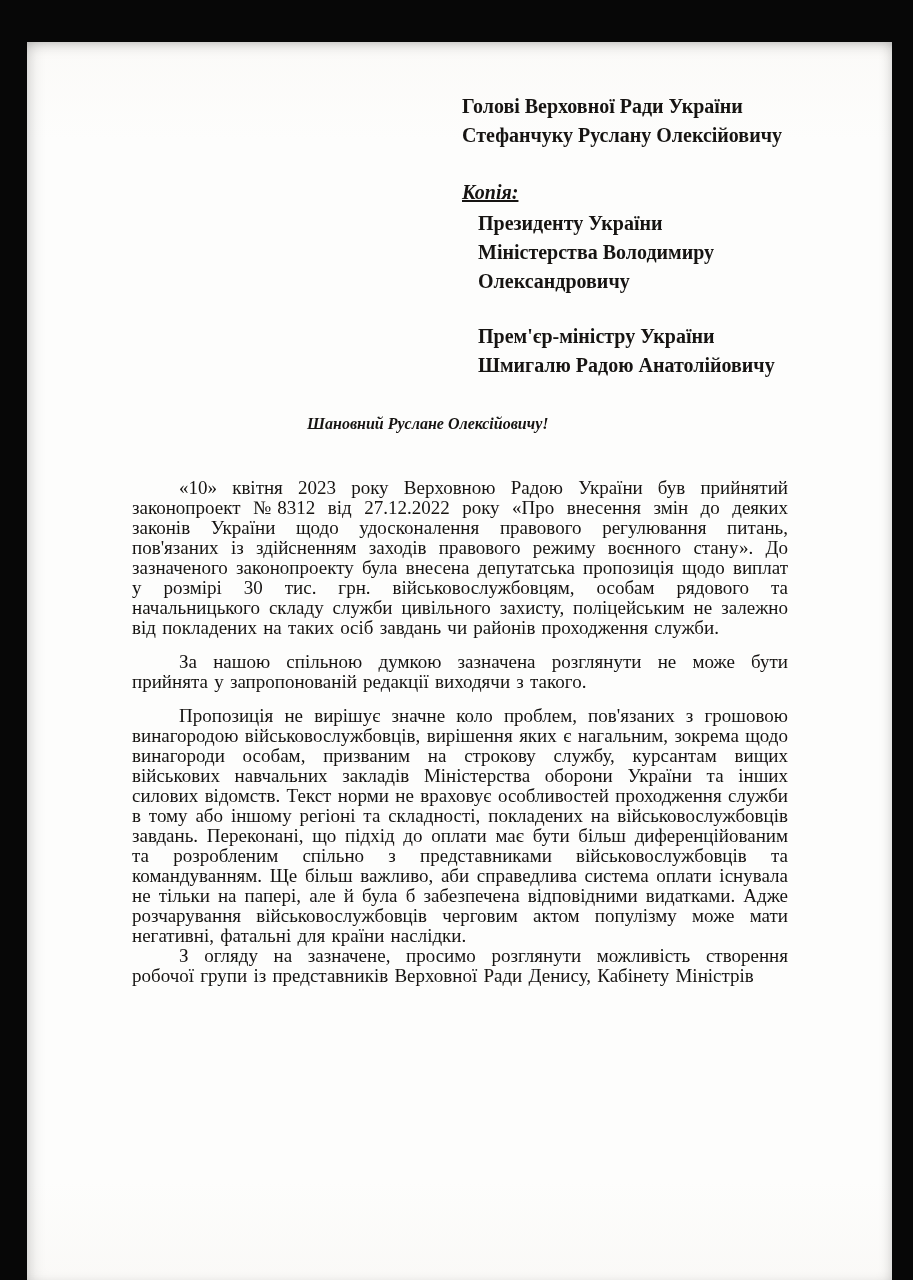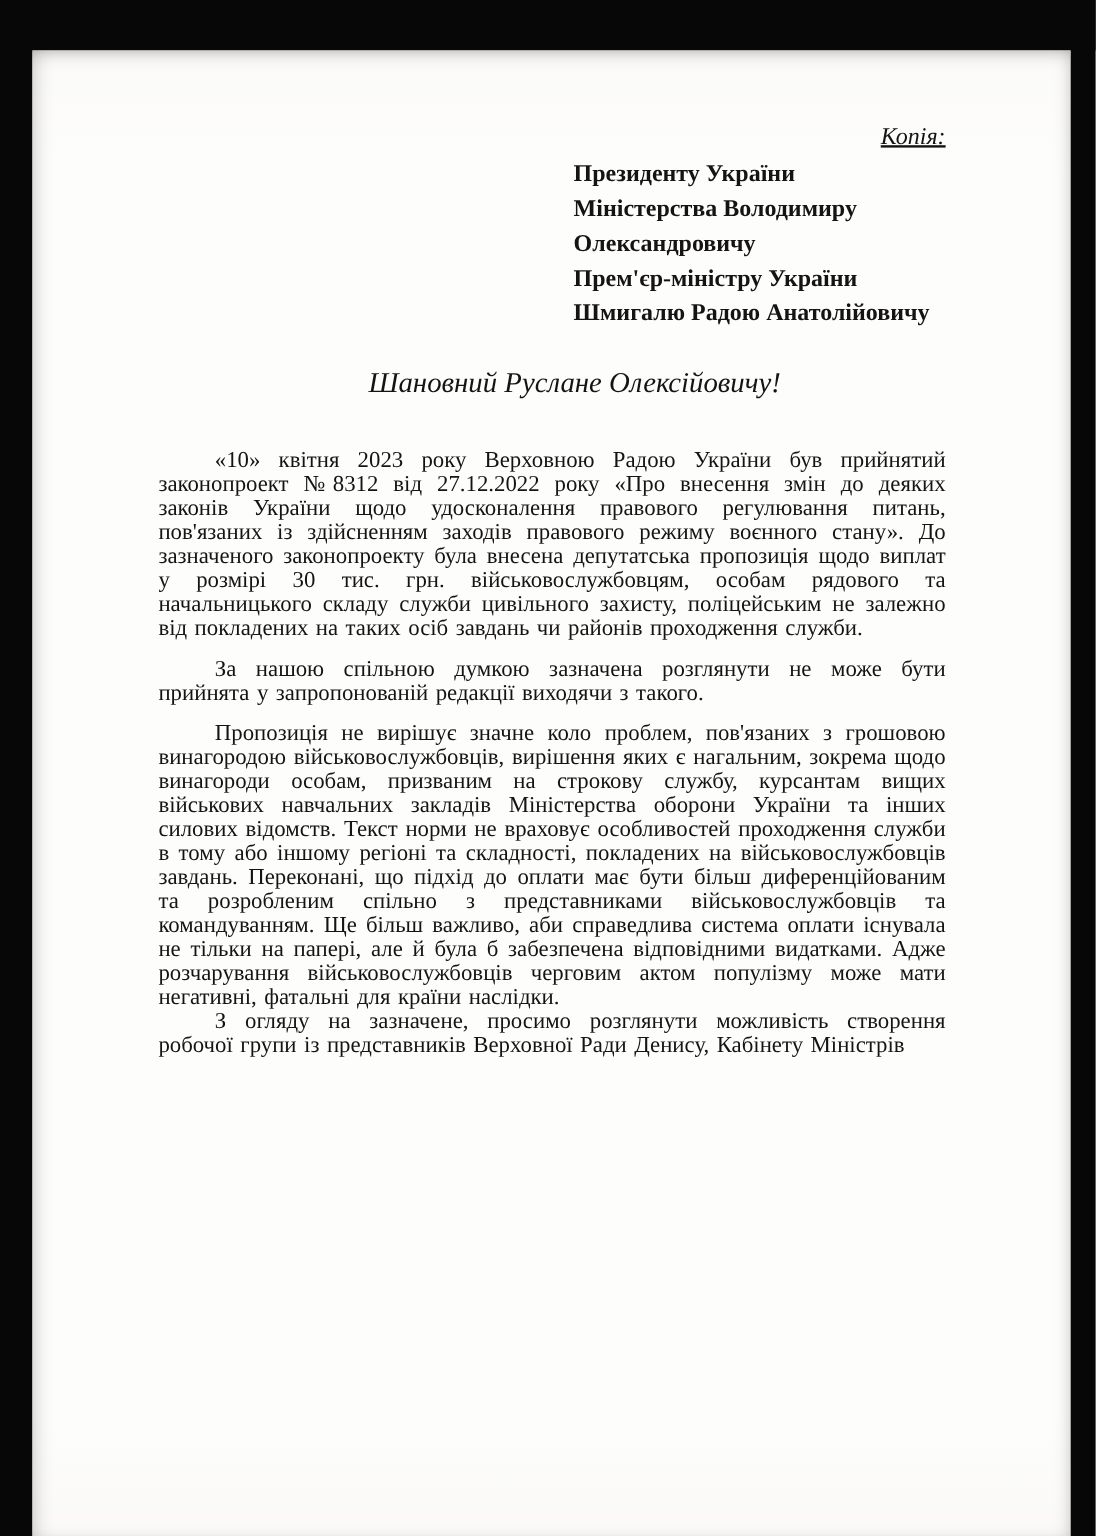--- a/index.html
+++ b/index.html
@@ -54,39 +54,38 @@
     width: 326px;
     margin-left: 330px;
   }
   .addr-block {
     font-weight: bold;
     font-size: 20px;
     line-height: 29px;
   }
   .addr-line { white-space: nowrap; }
   .copy-label {
-    font-weight: normal;
+    font-weight: bold;
     font-style: italic;
     font-size: 20px;
     line-height: 29px;
-    text-align: right;
     text-decoration: underline;
-    margin-top: 8px;
+    margin-top: 28px;
     margin-bottom: 2px;
   }
   .addr-block.indented { margin-left: 16px; }
-  .addr-gap { margin-top: 0; }
+  .addr-gap { margin-top: 26px; }
 
   
   .salutation {
     margin-top: 30px;
     margin-left: 175px;
-    font-weight: normal;
+    font-weight: bold;
     font-style: italic;
-    font-size: 24px;
+    font-size: 16px;
     line-height: 28px;
   }
 
   
   .body-text {
     margin-top: 40px;
     font-size: 19px;
     line-height: 20px;
   }
   .para {
@@ -104,20 +103,24 @@
 <div class="border-top"></div>
 <div class="border-left"></div>
 <div class="border-right"></div>
 <div class="mark-bottom"></div>
 
 <div class="page">
   <div class="content">
 
     <div class="addr-wrap">
 
+      <div class="addr-block">
+        <div class="addr-line">Голові Верховної Ради України</div>
+        <div class="addr-line">Стефанчуку Руслану Олексійовичу</div>
+      </div>
 
       <div class="copy-label">Копія:</div>
 
       <div class="addr-block indented">
         <div class="addr-line">Президенту України</div>
         <div class="addr-line">Міністерства Володимиру</div>
         <div class="addr-line">Олександровичу</div>
       </div>
 
       <div class="addr-block indented addr-gap">

